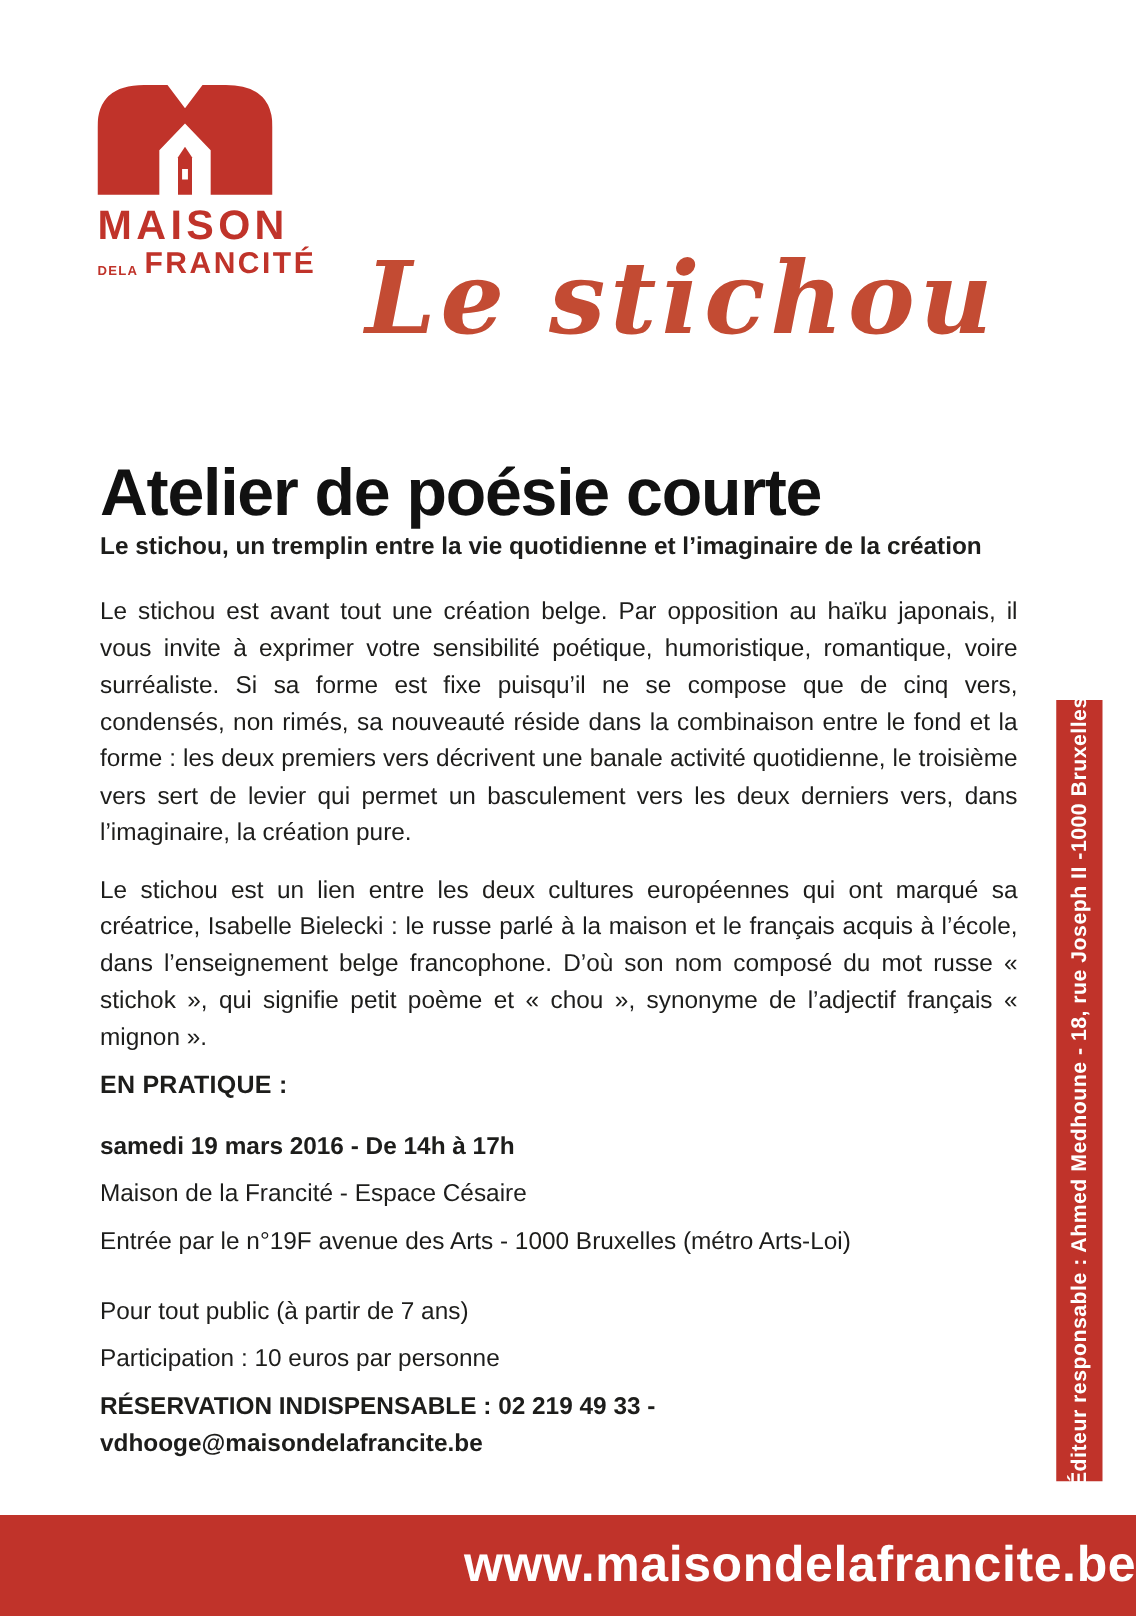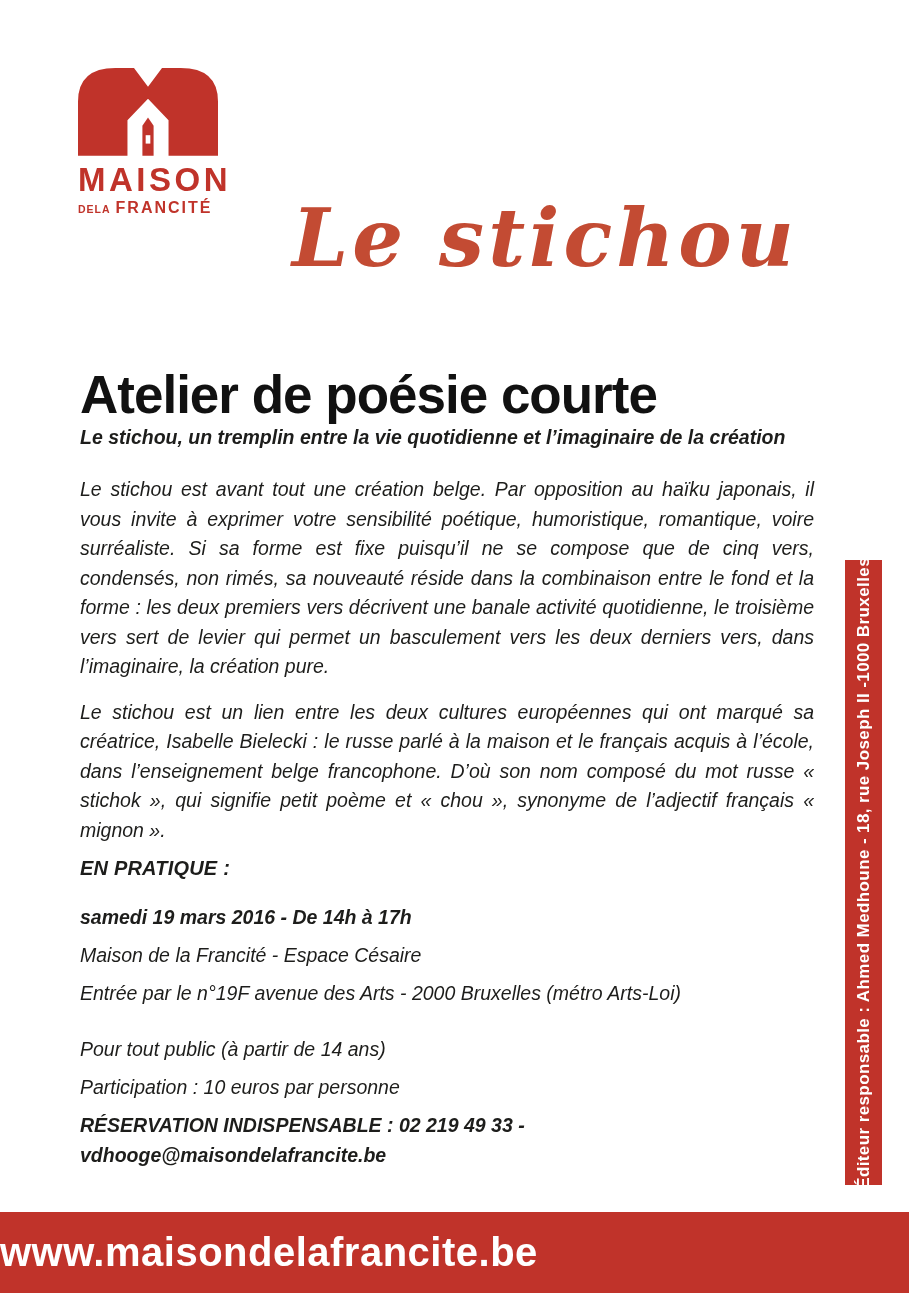--- a/index.html
+++ b/index.html
@@ -30,21 +30,21 @@
     line-height:1;
   }
   .logo-line2{display:flex;align-items:flex-end;gap:5px;margin-top:4px;}
   .logo-dela{display:flex;justify-content:center;}
   .logo-dela span{
     color:var(--brand-red);
     font-size:10.5px;font-weight:bold;line-height:1.05;letter-spacing:1px;
   }
   .logo-francite{
     color:var(--brand-red);
-    font-weight:bold;font-size:16px;letter-spacing:2px;line-height:0.95;
+    font-weight:bold;font-size:24px;letter-spacing:2px;line-height:0.95;
   }
 
   
   .script-title{
     position:absolute;top:198px;left:290px;width:510px;
     text-align:center;
     font-family:"DejaVu Serif", serif;
     font-style:italic;font-weight:bold;
     font-size:80px;line-height:1;
     letter-spacing:4px;
@@ -53,21 +53,21 @@
   }
   .main-title{
     position:absolute;top:326px;left:80px;width:740px;
     font-size:53px;font-weight:bold;letter-spacing:-1px;
     color:#111111;line-height:1.1;
     white-space:nowrap;
     margin-top:40px;
   }
 
   
-  .content{position:absolute;top:424px;left:80px;width:734px;font-style:italic;}
+  .content{position:absolute;top:424px;left:80px;width:734px;}
   .lead{
     font-weight:bold;font-size:19.5px;line-height:27px;
     text-align:justify;margin-bottom:24px;
   }
   .body-p{
     font-size:19.5px;line-height:29.5px;
     text-align:justify;margin-bottom:16px;
   }
   .body-p:last-of-type{margin-bottom:0;}
 
@@ -92,21 +92,21 @@
     transform:rotate(180deg);
     color:#ffffff;font-weight:bold;font-size:17px;
     letter-spacing:0.4px;
     white-space:nowrap;
   }
 
   
   .footer-bar{
     position:absolute;left:0;right:0;bottom:0;height:81px;
     background:var(--brand-red);
-    display:flex;align-items:center;justify-content:flex-start;
+    display:flex;align-items:center;justify-content:flex-end;
   }
   .footer-url{
     color:#ffffff;font-weight:bold;font-size:40px;letter-spacing:0.5px;
   }
 </style>
 </head>
 <body>
 
 <div class="page">
 
@@ -131,22 +131,22 @@
 
   <main class="content">
     <p class="lead">Le stichou, un tremplin entre la vie quotidienne et l’imaginaire de la création</p>
     <p class="body-p">Le stichou est avant tout une création belge. Par opposition au haïku japonais, il vous invite à exprimer votre sensibilité poétique, humoristique, romantique, voire surréaliste. Si sa forme est fixe puisqu’il ne se compose que de cinq vers, condensés, non rimés, sa nouveauté réside dans la combinaison entre le fond et la forme : les deux premiers vers décrivent une banale activité quotidienne, le troisième vers sert de levier qui permet un basculement vers les deux derniers vers, dans l’imaginaire, la création pure.</p>
     <p class="body-p">Le stichou est un lien entre les deux cultures européennes qui ont marqué sa créatrice, Isabelle Bielecki : le russe parlé à la maison et le français acquis à l’école, dans l’enseignement belge francophone. D’où son nom composé du mot russe « stichok », qui signifie petit poème et « chou », synonyme de l’adjectif français « mignon ».</p>
 
     <section class="practical">
       <h3 class="practical-heading">EN PRATIQUE :</h3>
       <p class="pline bold">samedi 19 mars 2016 - De 14h à 17h</p>
       <p class="pline">Maison de la Francité - Espace Césaire</p>
-      <p class="pline">Entrée par le n°19F avenue des Arts - 2000 Bruxelles (métro Arts-Loi)</p>
-      <p class="pline gap-top">Pour tout public (à partir de 14 ans)</p>
+      <p class="pline">Entrée par le n°19F avenue des Arts - 1000 Bruxelles (métro Arts-Loi)</p>
+      <p class="pline gap-top">Pour tout public (à partir de 7 ans)</p>
       <p class="pline">Participation : 10 euros par personne</p>
       <p class="pline bold">RÉSERVATION INDISPENSABLE : 02 219 49 33  - vdhooge@maisondelafrancite.be</p>
     </section>
   </main>
 
   <aside class="side-strip">
     <span class="side-text">Éditeur responsable : Ahmed Medhoune - 18, rue Joseph II -1000 Bruxelles</span>
   </aside>
 
   <footer class="footer-bar">

